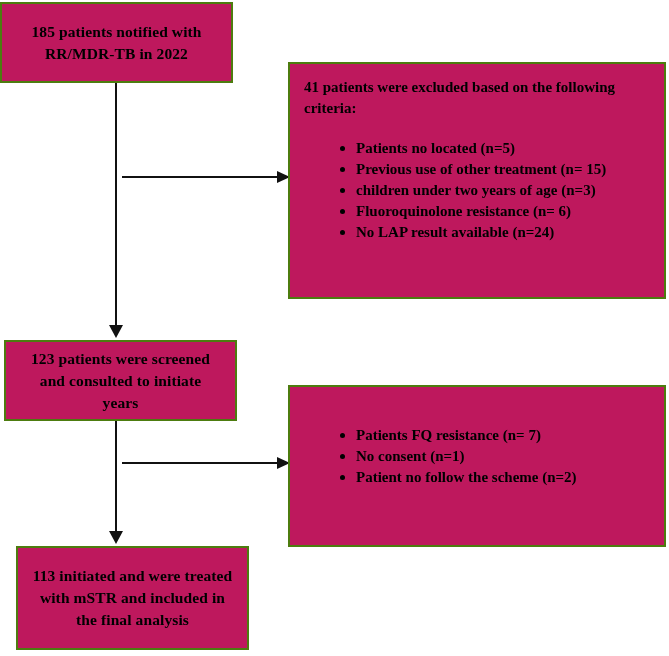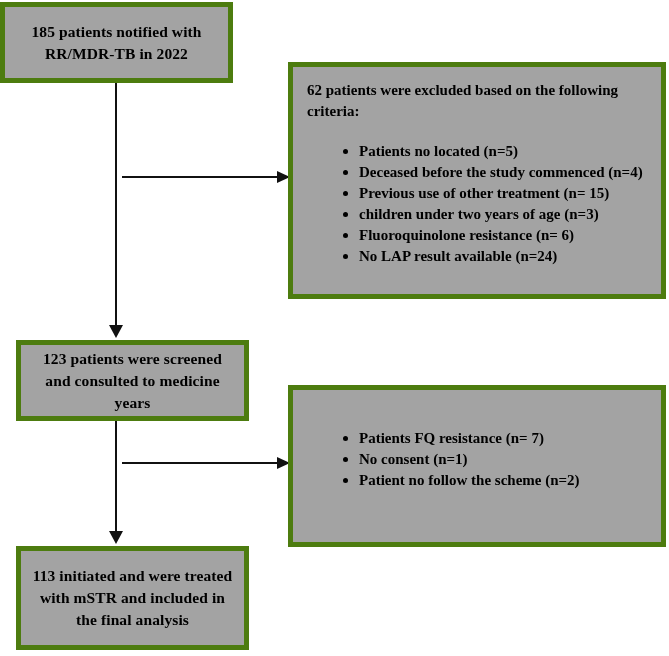--- a/index.html
+++ b/index.html
@@ -20,39 +20,39 @@
     left: 0;
     top: 0;
     width: 669px;
     height: 656px;
   }
 
   
   .box {
     position: absolute;
     box-sizing: border-box;
-    border: 5px solid #4d7c0f;
-    background: #a3a3a3;
+    border: 2px solid #4d7c0f;
+    background: #be185d;
   }
   .main-box {
     display: flex;
     align-items: center;
     justify-content: center;
   }
   .main-box .box-text {
     text-align: center;
     font-weight: bold;
     font-size: 15.5px;
     line-height: 22px;
     letter-spacing: 0.1px;
     padding: 0 8px;
   }
 
   #box-notified   { left: 0px;   top: 2px;   width: 233px; height: 81px; }
-  #box-screened   { left: 16px;   top: 340px; width: 233px; height: 81px; }
+  #box-screened   { left: 4px;   top: 340px; width: 233px; height: 81px; }
   #box-initiated  { left: 16px;   top: 546px; width: 233px; height: 104px; }
 
   #box-excluded-1 { left: 288px; top: 62px;  width: 378px; height: 237px; }
   #box-excluded-2 { left: 288px; top: 385px; width: 378px; height: 162px; }
 
   
   .excl-inner {
     padding: 13px 12px 0 14px;
   }
   .excl-head {
@@ -140,34 +140,33 @@
     <div class="box-text"><span>185 patients notified with</span><br><span>RR/MDR-TB in 2022</span></div>
   </div>
 
   <div class="vline" id="trunk-1"></div>
   <div class="arrow-down" id="trunk-1-arrow"></div>
   <div class="hline" id="branch-1"></div>
   <div class="arrow-right" id="branch-1-arrow"></div>
 
   <div class="box" id="box-excluded-1">
     <div class="excl-inner">
-      <p class="excl-head">62 patients were excluded based on the following criteria:</p>
+      <p class="excl-head">41 patients were excluded based on the following criteria:</p>
       <ul class="excl-list" id="excl-list-1">
         <li>Patients no located (n=5)</li>
-        <li>Deceased before the study commenced (n=4)</li>
         <li>Previous use of other treatment (n= 15)</li>
         <li>children under two years of age (n=3)</li>
         <li>Fluoroquinolone resistance (n= 6)</li>
         <li>No LAP result available (n=24)</li>
       </ul>
     </div>
   </div>
 
   <div class="box main-box" id="box-screened">
-    <div class="box-text"><span>123 patients were screened</span><br><span>and consulted to medicine</span><br><span>years</span></div>
+    <div class="box-text"><span>123 patients were screened</span><br><span>and consulted to initiate</span><br><span>years</span></div>
   </div>
 
   <div class="vline" id="trunk-2"></div>
   <div class="arrow-down" id="trunk-2-arrow"></div>
   <div class="hline" id="branch-2"></div>
   <div class="arrow-right" id="branch-2-arrow"></div>
 
   <div class="box" id="box-excluded-2">
     <div class="excl-inner">
       <ul class="excl-list" id="excl-list-2">

